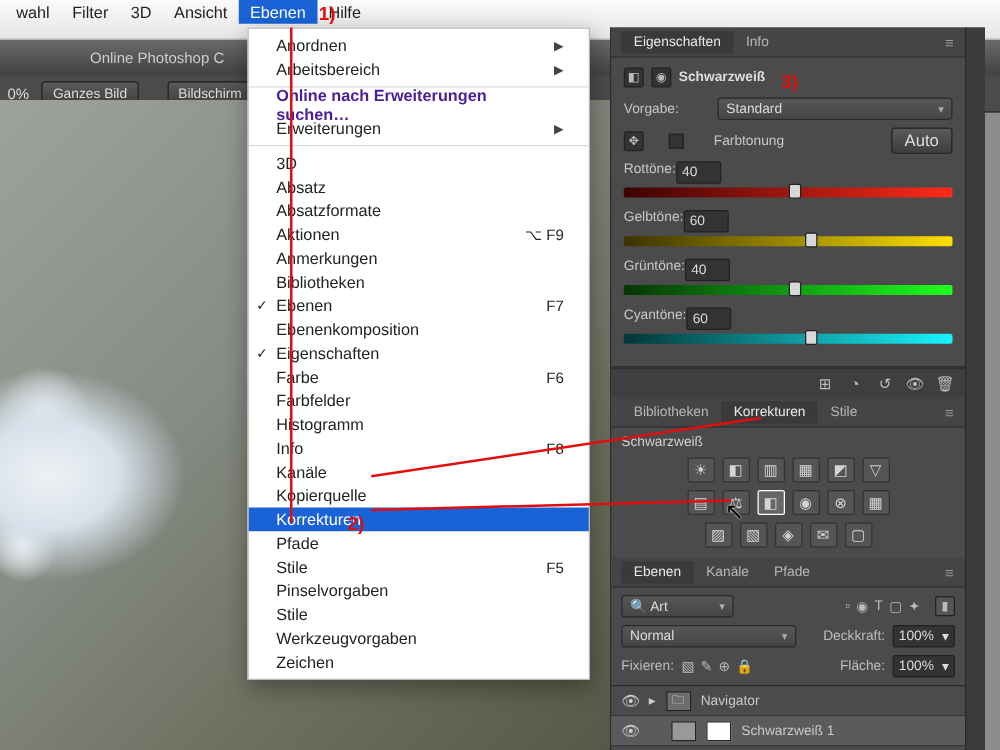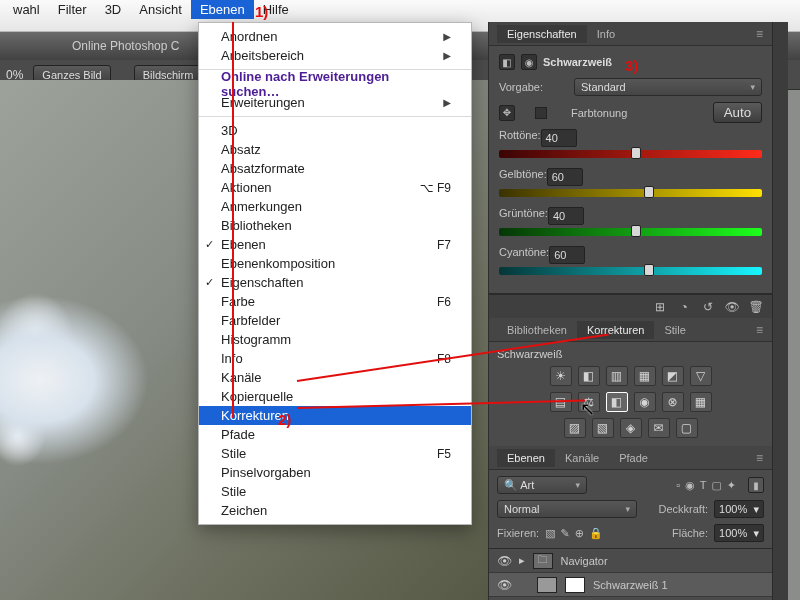--- a/index.html
+++ b/index.html
@@ -194,20 +194,23 @@
       <span>Stile</span>
       <span class="sc">F5</span>
     </div>
     <div class="ditem">
       <span>Pinselvorgaben</span>
     </div>
     <div class="ditem">
       <span>Stile</span>
     </div>
     <div class="ditem">
+      <span>Werkzeugvorgaben</span>
+    </div>
+    <div class="ditem">
       <span>Zeichen</span>
     </div>
   </div>
 
 <div class="panels">
   <div class="panelcol">
 
     <div class="panelhead">
       <span class="pht active">Eigenschaften</span>
       <span class="pht">Info</span>

